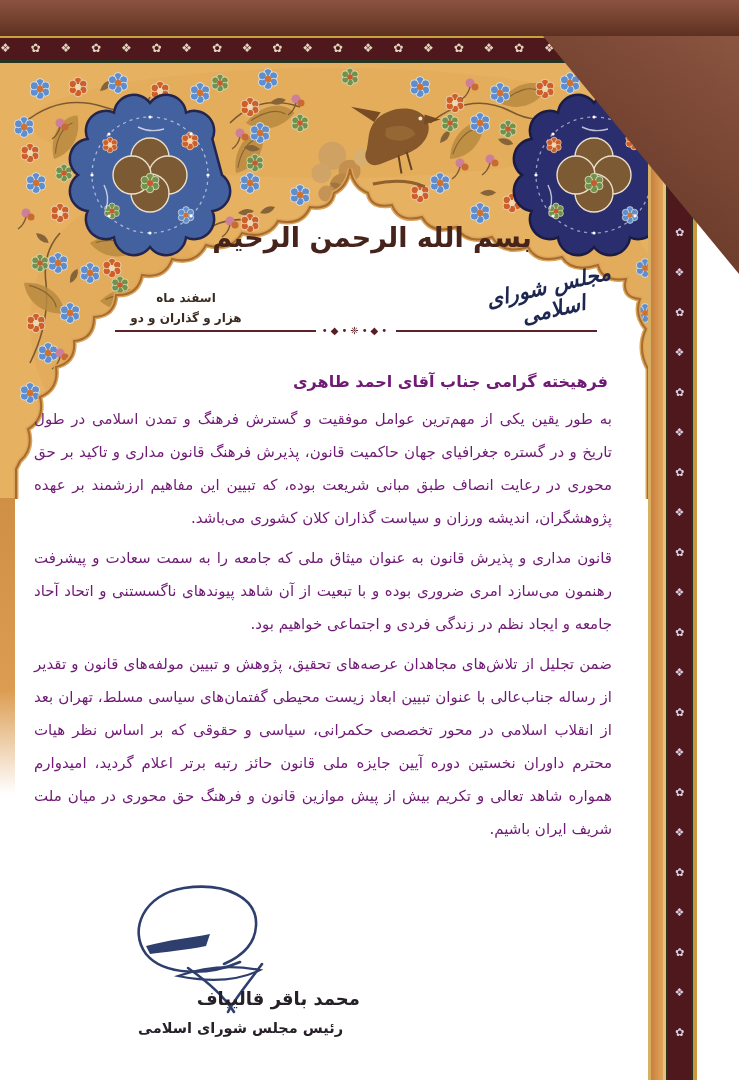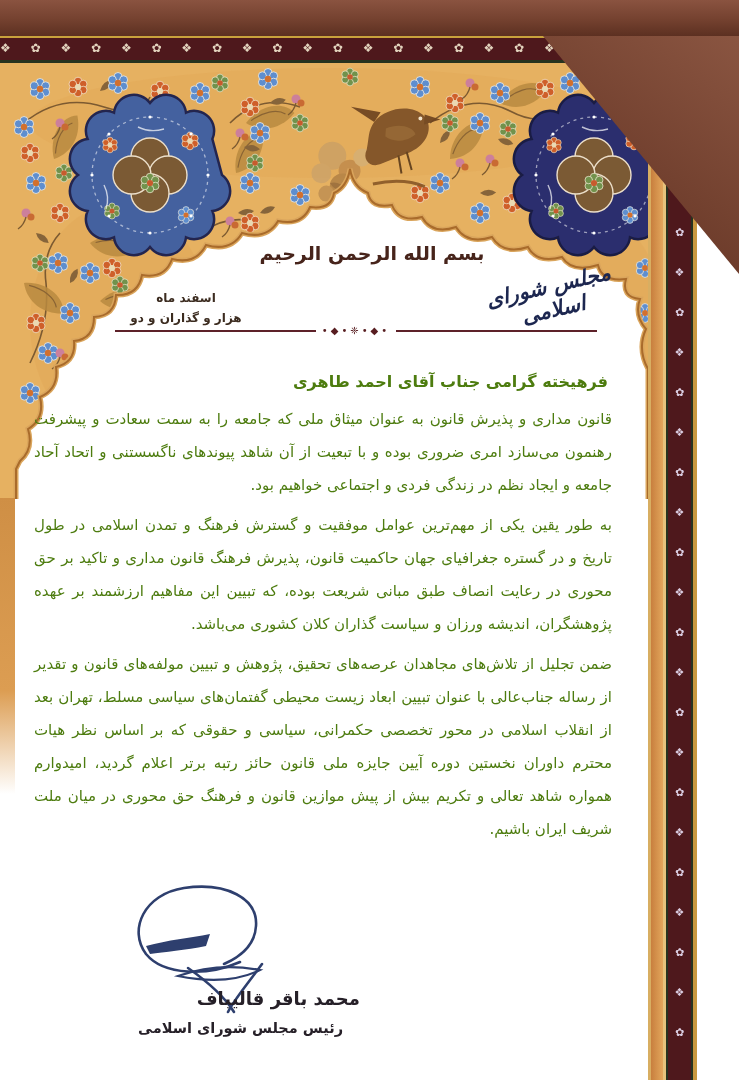--- a/index.html
+++ b/index.html
@@ -33,33 +33,33 @@
   .br-maroon{width:27px;background:#4e181c;border-left:2px solid #27331f;border-right:2px solid #27331f;
     color:#dccfe3;font-size:11px;letter-spacing:7px;line-height:23px;
     writing-mode:vertical-rl;text-orientation:upright;overflow:hidden;padding-top:3px;}
   .br-gold3{width:4px;background:#c9983f;}
 
   .gold-svg{left:0;top:63px;}
   .left-strip{left:0;top:498px;width:15px;height:296px;
     background:linear-gradient(180deg,#cf8f45,#dc9d52 65%,rgba(220,157,82,0));}
 
   
-  .bismillah{left:192px;top:242px;width:360px;text-align:center;direction:rtl;
-    font-size:19px;font-weight:bold;color:#47241b;}
+  .bismillah{left:192px;top:222px;width:360px;text-align:center;direction:rtl;
+    font-size:27px;font-weight:bold;color:#47241b;}
   .majles-logo{left:452px;top:274px;width:198px;text-align:center;direction:rtl;
     font-size:21px;font-weight:bold;font-style:italic;color:#1d2750;
     transform:rotate(-13deg);}
   .date-block{left:116px;top:288px;width:140px;text-align:center;direction:rtl;
     font-size:12px;font-weight:bold;color:#3c2c20;line-height:20px;}
   .divider{left:115px;top:325px;width:482px;display:flex;align-items:center;color:#571d20;}
   .divider .line{flex:1;height:2px;background:#5d2129;}
   .divider .orn{font-size:10px;letter-spacing:3px;padding:0 6px;white-space:nowrap;}
 
   
-  .content{left:34px;top:372px;width:578px;direction:rtl;color:#4d7c0f;}
+  .content{left:34px;top:372px;width:578px;direction:rtl;color:#701a75;}
   .recipient{font-size:16px;font-weight:bold;margin:0 4px 12px 0;}
   .content p{font-size:15px;line-height:33px;margin:0 0 7px;text-align:justify;}
   .content p:last-child{margin-bottom:16px;}
 
   
   .sig-svg{left:88px;top:884px;}
   .sig-name{left:150px;top:988px;width:210px;text-align:right;direction:rtl;
     font-size:18px;font-weight:bold;color:#262028;}
   .sig-title{left:138px;top:1020px;width:216px;text-align:left;direction:rtl;
     font-size:14.5px;font-weight:bold;color:#262028;}
@@ -315,22 +315,22 @@
     <div>هزار و گذاران و دو</div>
   </div>
   <div class="abs divider">
     <span class="line"></span>
     <span class="orn">•◆•❈•◆•</span>
     <span class="line"></span>
   </div>
 
   <div class="abs content">
     <div class="recipient">فرهیخته گرامی جناب آقای احمد طاهری</div>
+    <p>به طور یقین یکی از مهم‌ترین عوامل موفقیت و گسترش فرهنگ و تمدن اسلامی در طول تاریخ و در گستره جغرافیای جهان حاکمیت قانون، پذیرش فرهنگ قانون مداری و تاکید بر حق محوری در رعایت انصاف طبق مبانی شریعت بوده، که تبیین این مفاهیم ارزشمند بر عهده پژوهشگران، اندیشه ورزان و سیاست گذاران کلان کشوری می‌باشد.</p>
     <p>قانون مداری و پذیرش قانون به عنوان میثاق ملی که جامعه را به سمت سعادت و پیشرفت رهنمون می‌سازد امری ضروری بوده و با تبعیت از آن شاهد پیوندهای ناگسستنی و اتحاد آحاد جامعه و ایجاد نظم در زندگی فردی و اجتماعی خواهیم بود.</p>
-    <p>به طور یقین یکی از مهم‌ترین عوامل موفقیت و گسترش فرهنگ و تمدن اسلامی در طول تاریخ و در گستره جغرافیای جهان حاکمیت قانون، پذیرش فرهنگ قانون مداری و تاکید بر حق محوری در رعایت انصاف طبق مبانی شریعت بوده، که تبیین این مفاهیم ارزشمند بر عهده پژوهشگران، اندیشه ورزان و سیاست گذاران کلان کشوری می‌باشد.</p>
     <p>ضمن تجلیل از تلاش‌های مجاهدان عرصه‌های تحقیق، پژوهش و تبیین مولفه‌های قانون و تقدیر از رساله جناب‌عالی با عنوان تبیین ابعاد زیست محیطی گفتمان‌های سیاسی مسلط، تهران بعد از انقلاب اسلامی در محور تخصصی حکمرانی، سیاسی و حقوقی که بر اساس نظر هیات محترم داوران نخستین دوره آیین جایزه ملی قانون حائز رتبه برتر اعلام گردید، امیدوارم همواره شاهد تعالی و تکریم بیش از پیش موازین قانون و فرهنگ حق محوری در میان ملت شریف ایران باشیم.</p>
   </div>
 
   <svg class="abs sig-svg" width="240" height="130" viewBox="0 0 240 130">
     <g stroke="#2e3f6e" fill="none" stroke-width="2.6" stroke-linecap="round">
       <path d="M152,78 C120,92 76,92 58,70 C40,46 56,10 96,4 C138,-2 170,14 168,42 C167,60 154,72 136,80"></path>
       <path d="M90,92 Q130,78 172,86 Q140,102 90,92 Z" stroke-width="2.2"></path>
       <path d="M100,84 C120,98 136,112 146,128"></path>
       <path d="M174,80 C158,102 146,116 140,128"></path>
     </g>

